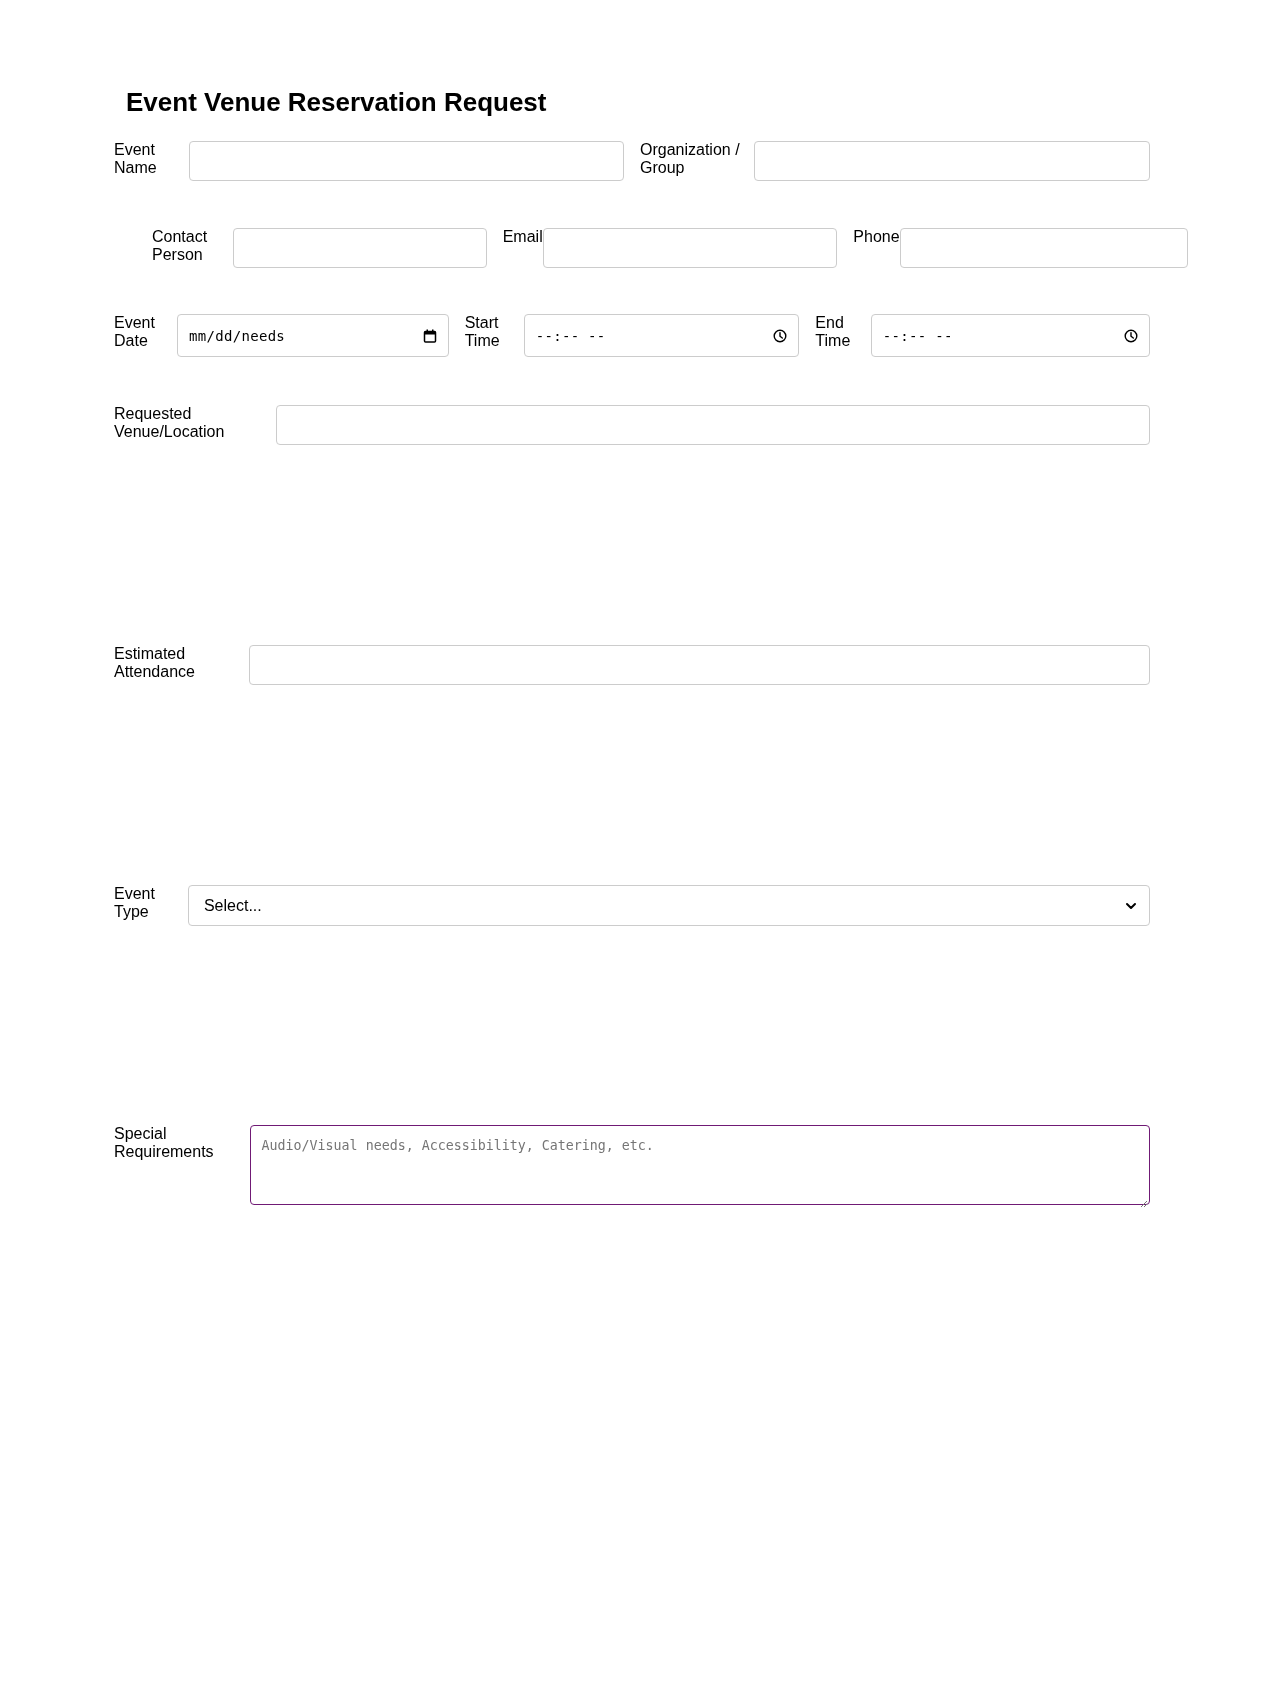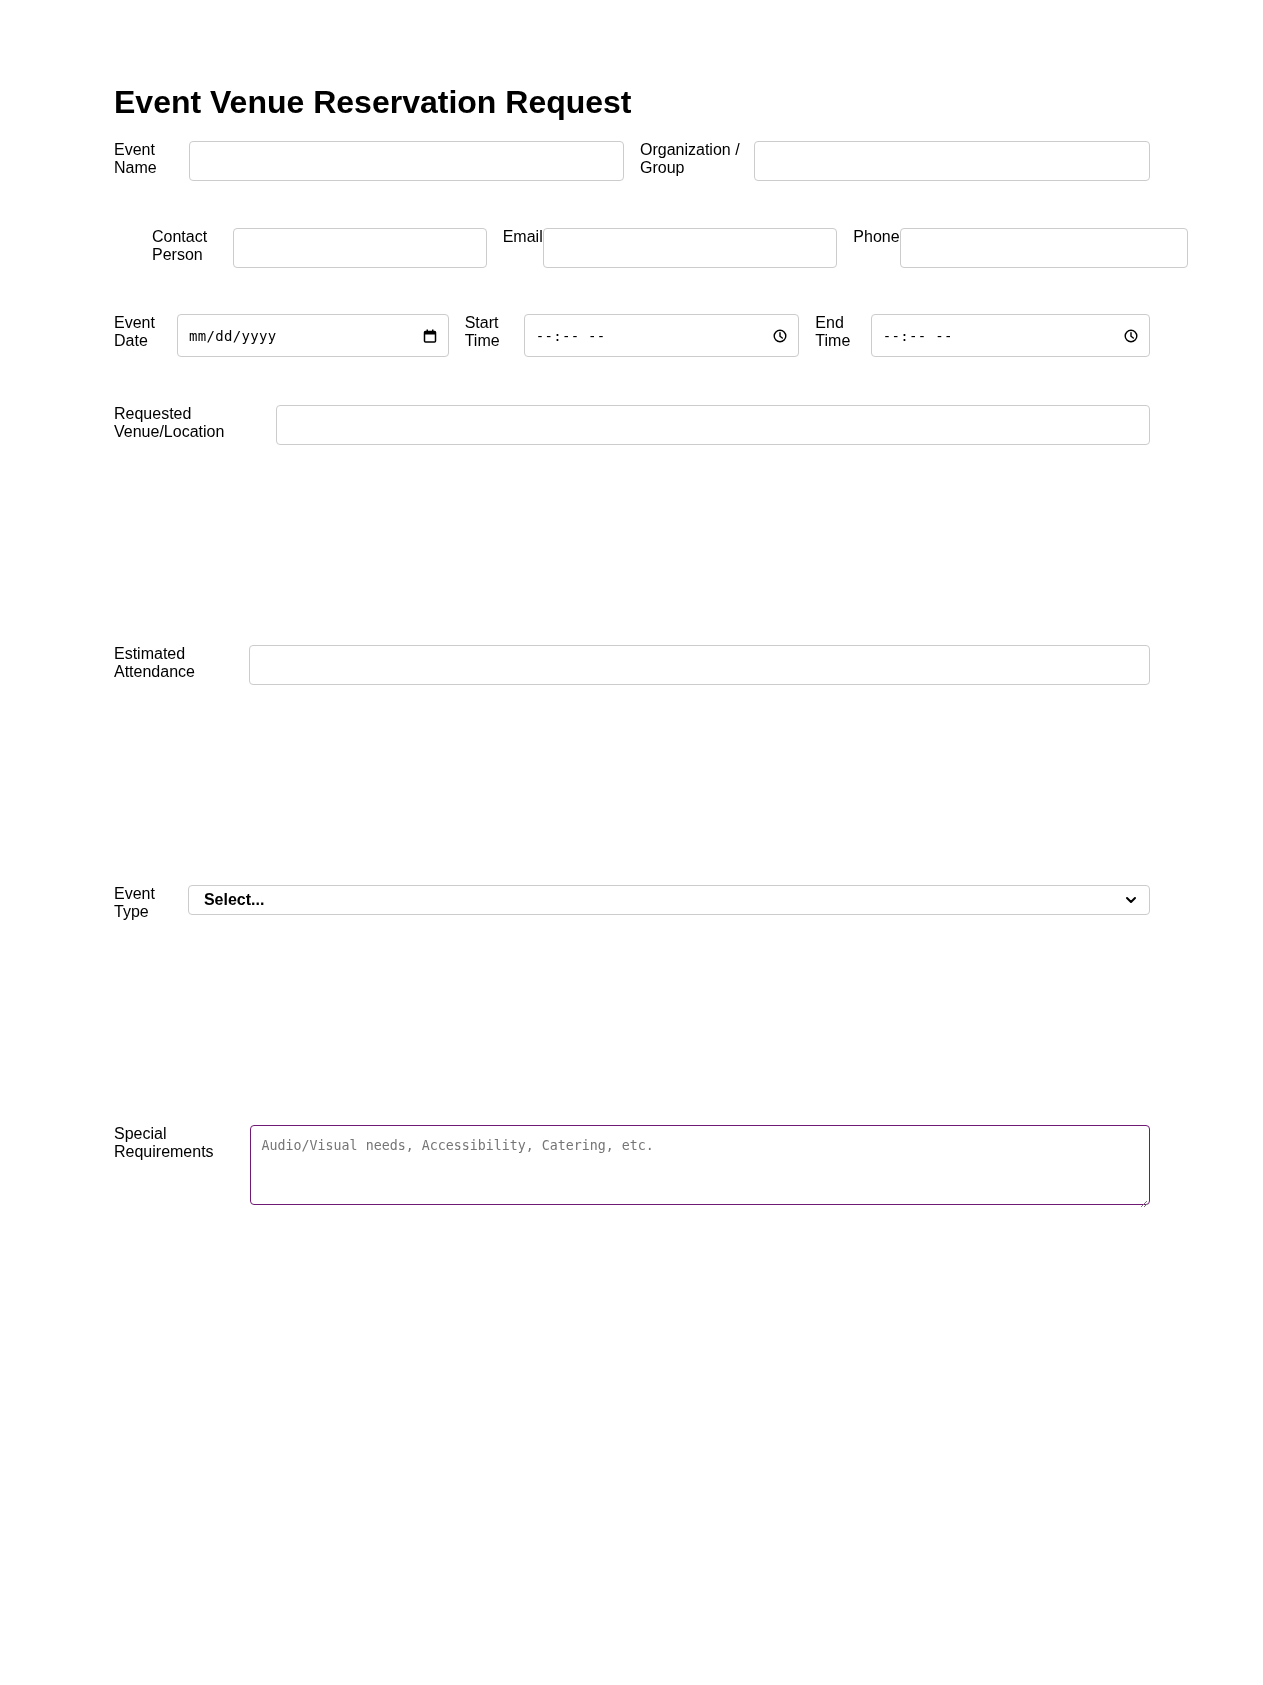--- a/index.html
+++ b/index.html
@@ -18,23 +18,23 @@
     }
     .container {
       position: absolute;
       left: 114px;
       top: 0;
       width: 1036px;
     }
     h1 {
       position: absolute;
       top: 82px;
-      left: 0;
+      left: 12px;
       margin: 0;
-      font-size: 32px;
+      font-size: 26px;
       font-weight: bold;
       line-height: 40px;
       white-space: nowrap;
     }
     .row {
       position: absolute;
       left: 0;
       width: 1036px;
       display: flex;
       gap: 16px;
@@ -140,21 +140,21 @@
     <div class="field">
       <label>Phone</label>
       <div class="ctl"></div>
     </div>
   </div>
 
   <div class="row" style="top:314px;">
     <div class="field">
       <label>Event Date</label>
       <div class="ctl tall">
-        <span class="mono">mm/dd/yyyy</span>
+        <span class="mono">mm/dd/needs</span>
         <span class="icon">
           <svg width="14" height="14" viewBox="0 0 14 14">
             <rect x="1.5" y="2.5" width="11" height="10.5" rx="1" fill="none" stroke="#000" stroke-width="1.5"></rect>
             <rect x="1.5" y="2.5" width="11" height="3" fill="#000"></rect>
             <rect x="3.5" y="0.5" width="1.5" height="3" fill="#000"></rect>
             <rect x="9" y="0.5" width="1.5" height="3" fill="#000"></rect>
           </svg>
         </span>
       </div>
     </div>
@@ -194,21 +194,21 @@
   <div class="row" style="top:645px;">
     <div class="field">
       <label>Estimated Attendance</label>
       <div class="ctl"></div>
     </div>
   </div>
 
   <div class="row" style="top:885px;">
     <div class="field">
       <label>Event Type</label>
-      <div class="ctl" style="height:30px;font-weight:bold;">
+      <div class="ctl" style="height:41px;">
         <span class="select-value">Select...</span>
         <span class="icon">
           <svg width="12" height="12" viewBox="0 0 12 12">
             <path d="M2 4 L6 8 L10 4" fill="none" stroke="#000" stroke-width="2" stroke-linecap="round" stroke-linejoin="round"></path>
           </svg>
         </span>
       </div>
     </div>
   </div>
 

